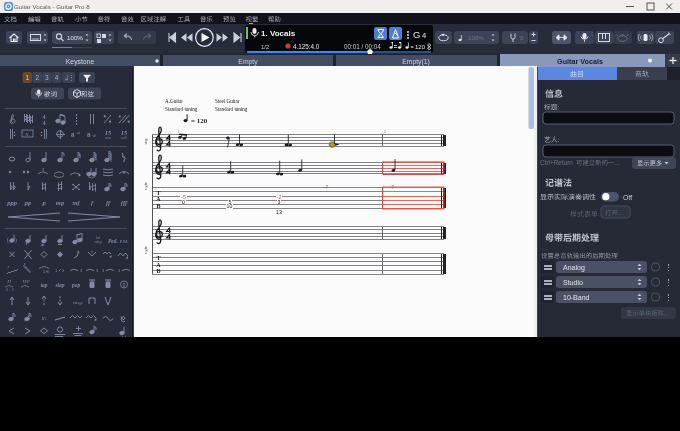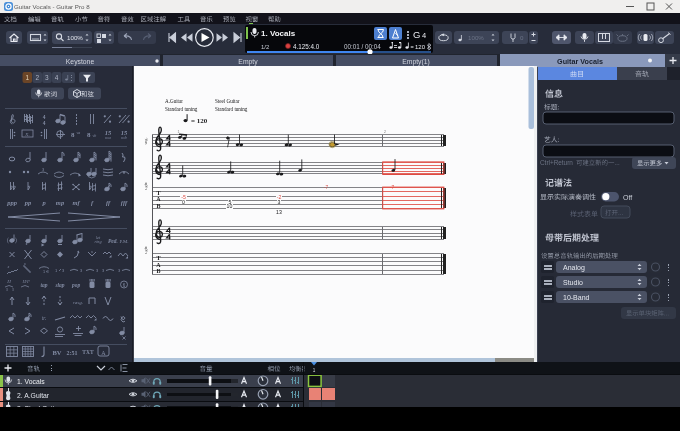--- a/index.html
+++ b/index.html
@@ -1,14 +1,14 @@
 <!DOCTYPE html>
 <html><head><meta charset="utf-8"><style>
 html,body{margin:0;padding:0;background:#000;}
-#w{position:relative;width:680px;height:407px;overflow:hidden;background:#272c3a;}
+#w{position:relative;width:680px;height:337px;overflow:hidden;background:#272c3a;}
 svg{display:block}
 </style></head><body>
 <div id="w">
 <svg width="680" height="431" viewBox="0 0 680 431">
 <rect x="0" y="0" width="680" height="13" fill="#f0efee" shape-rendering="crispEdges"></rect>
 <rect x="4" y="2" width="9" height="9" fill="#4a8fd8" rx="2.5"></rect>
 <circle cx="8.5" cy="6.5" r="2.6" fill="none" stroke="#fff" stroke-width="1.2"></circle>
 <rect x="7.7" y="5.7" width="1.6" height="1.6" fill="#fff" shape-rendering="crispEdges"></rect>
 <text x="14" y="9.2" style="font-family:'Liberation Sans',sans-serif;font-size:6.2px;fill:#5a5a5a;" text-anchor="start">Guitar Vocals - Guitar Pro 8</text>
 <line x1="626" y1="6.5" x2="634" y2="6.5" stroke="#555" stroke-width="1" shape-rendering="crispEdges"></line>

